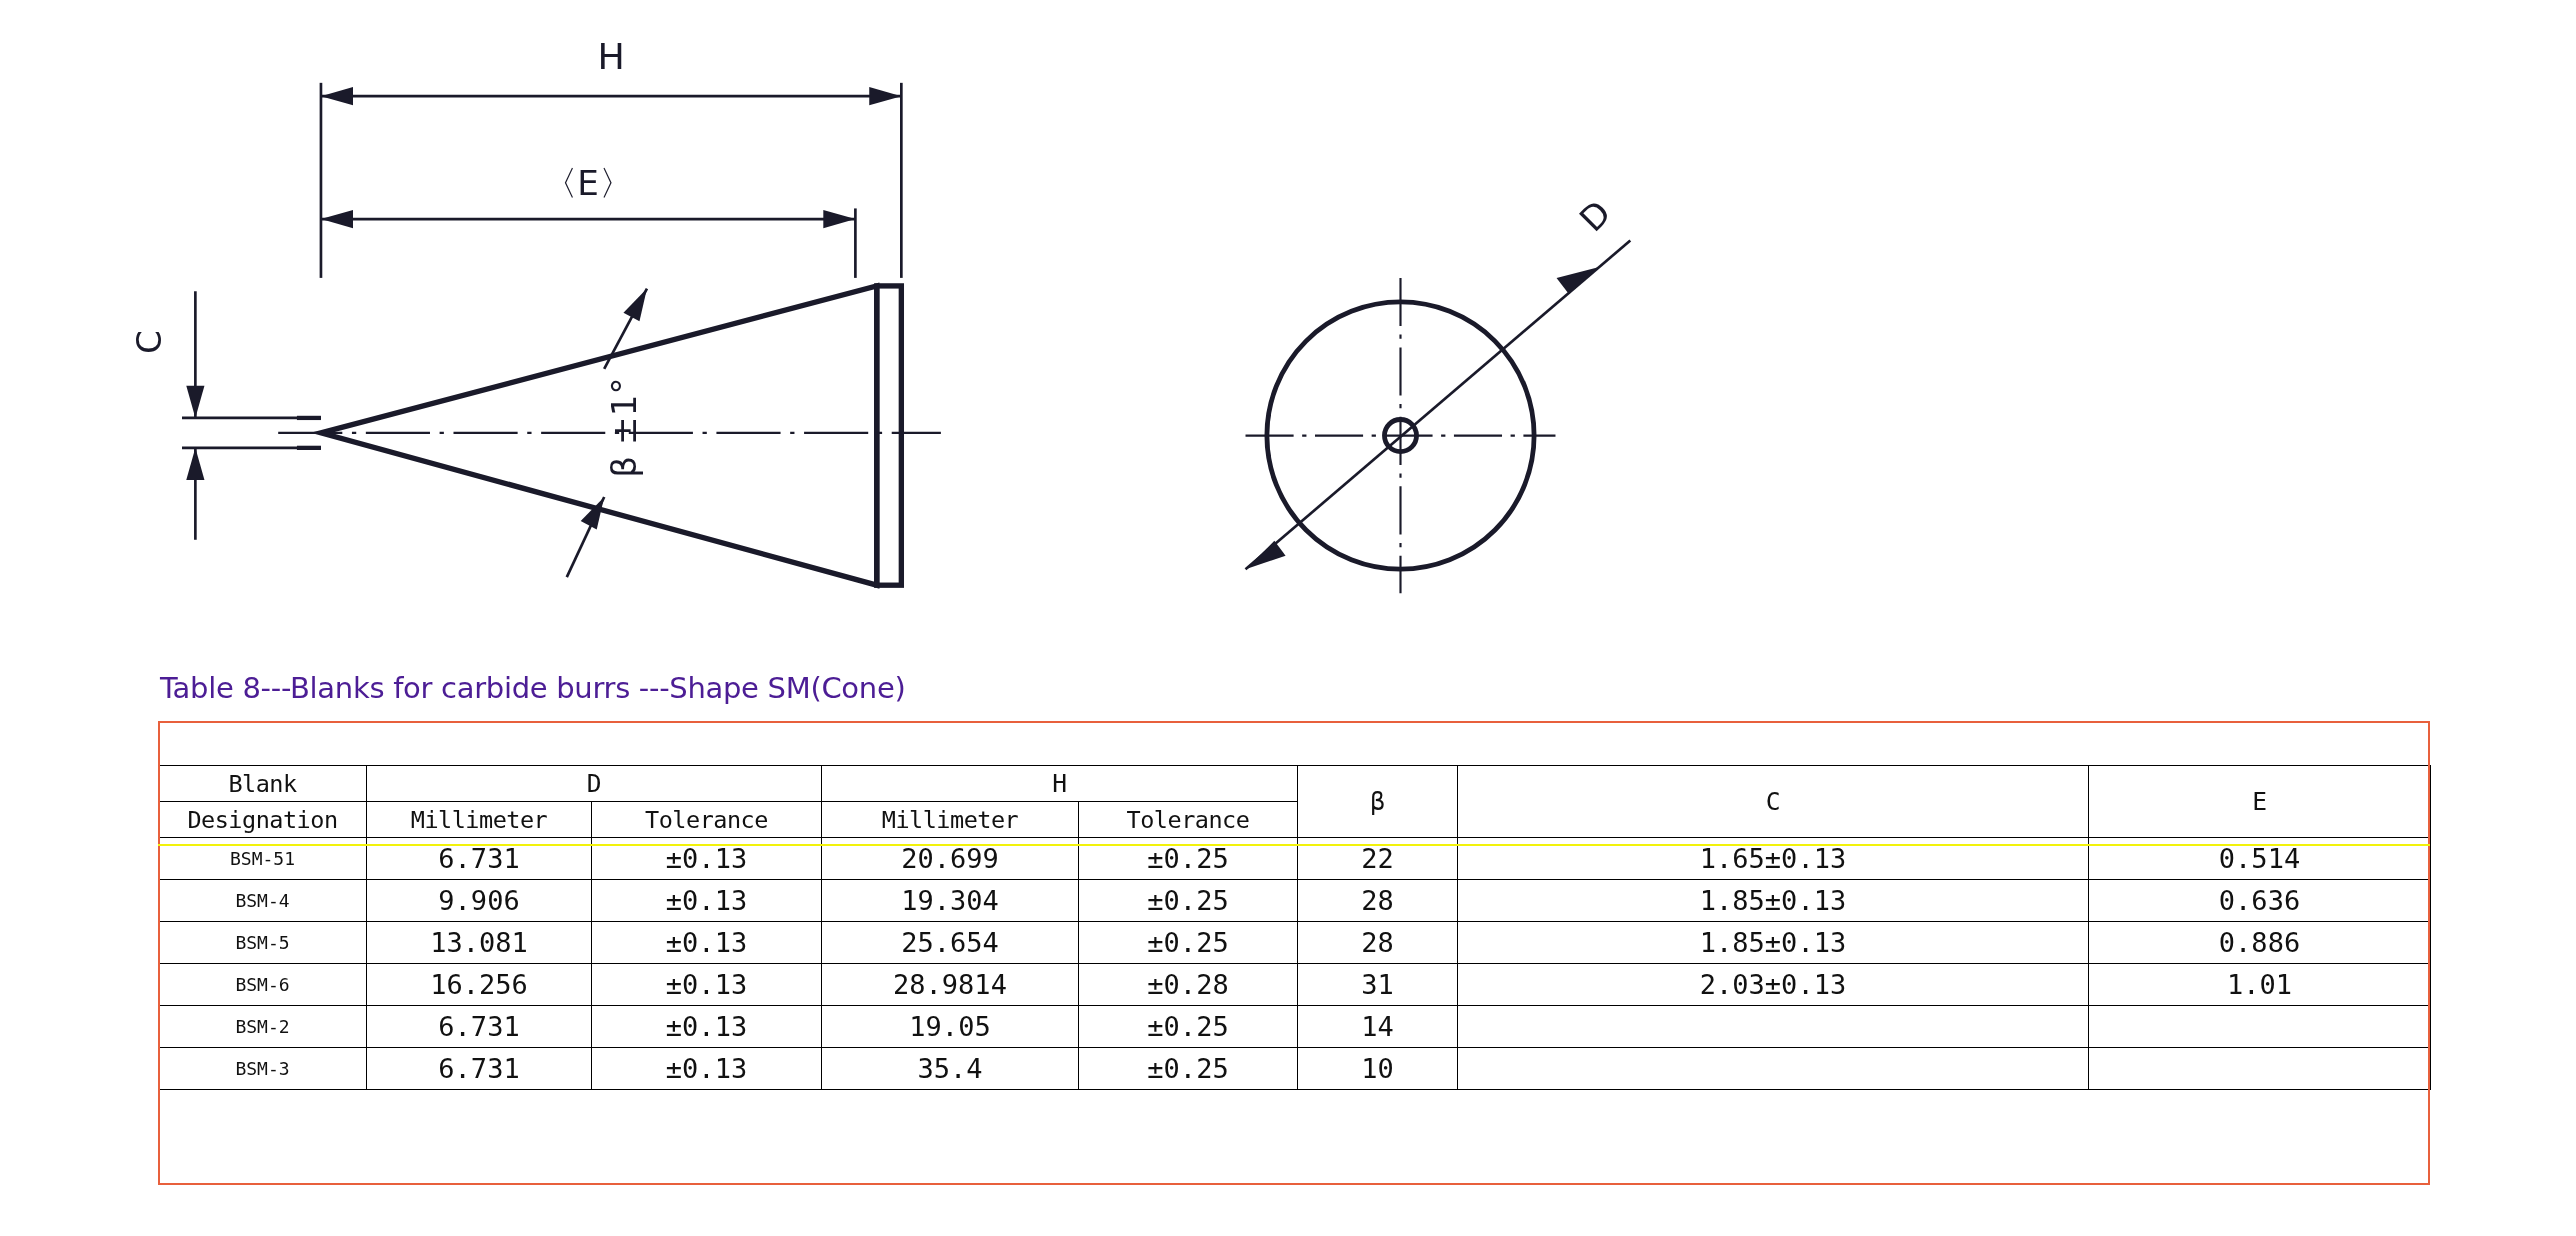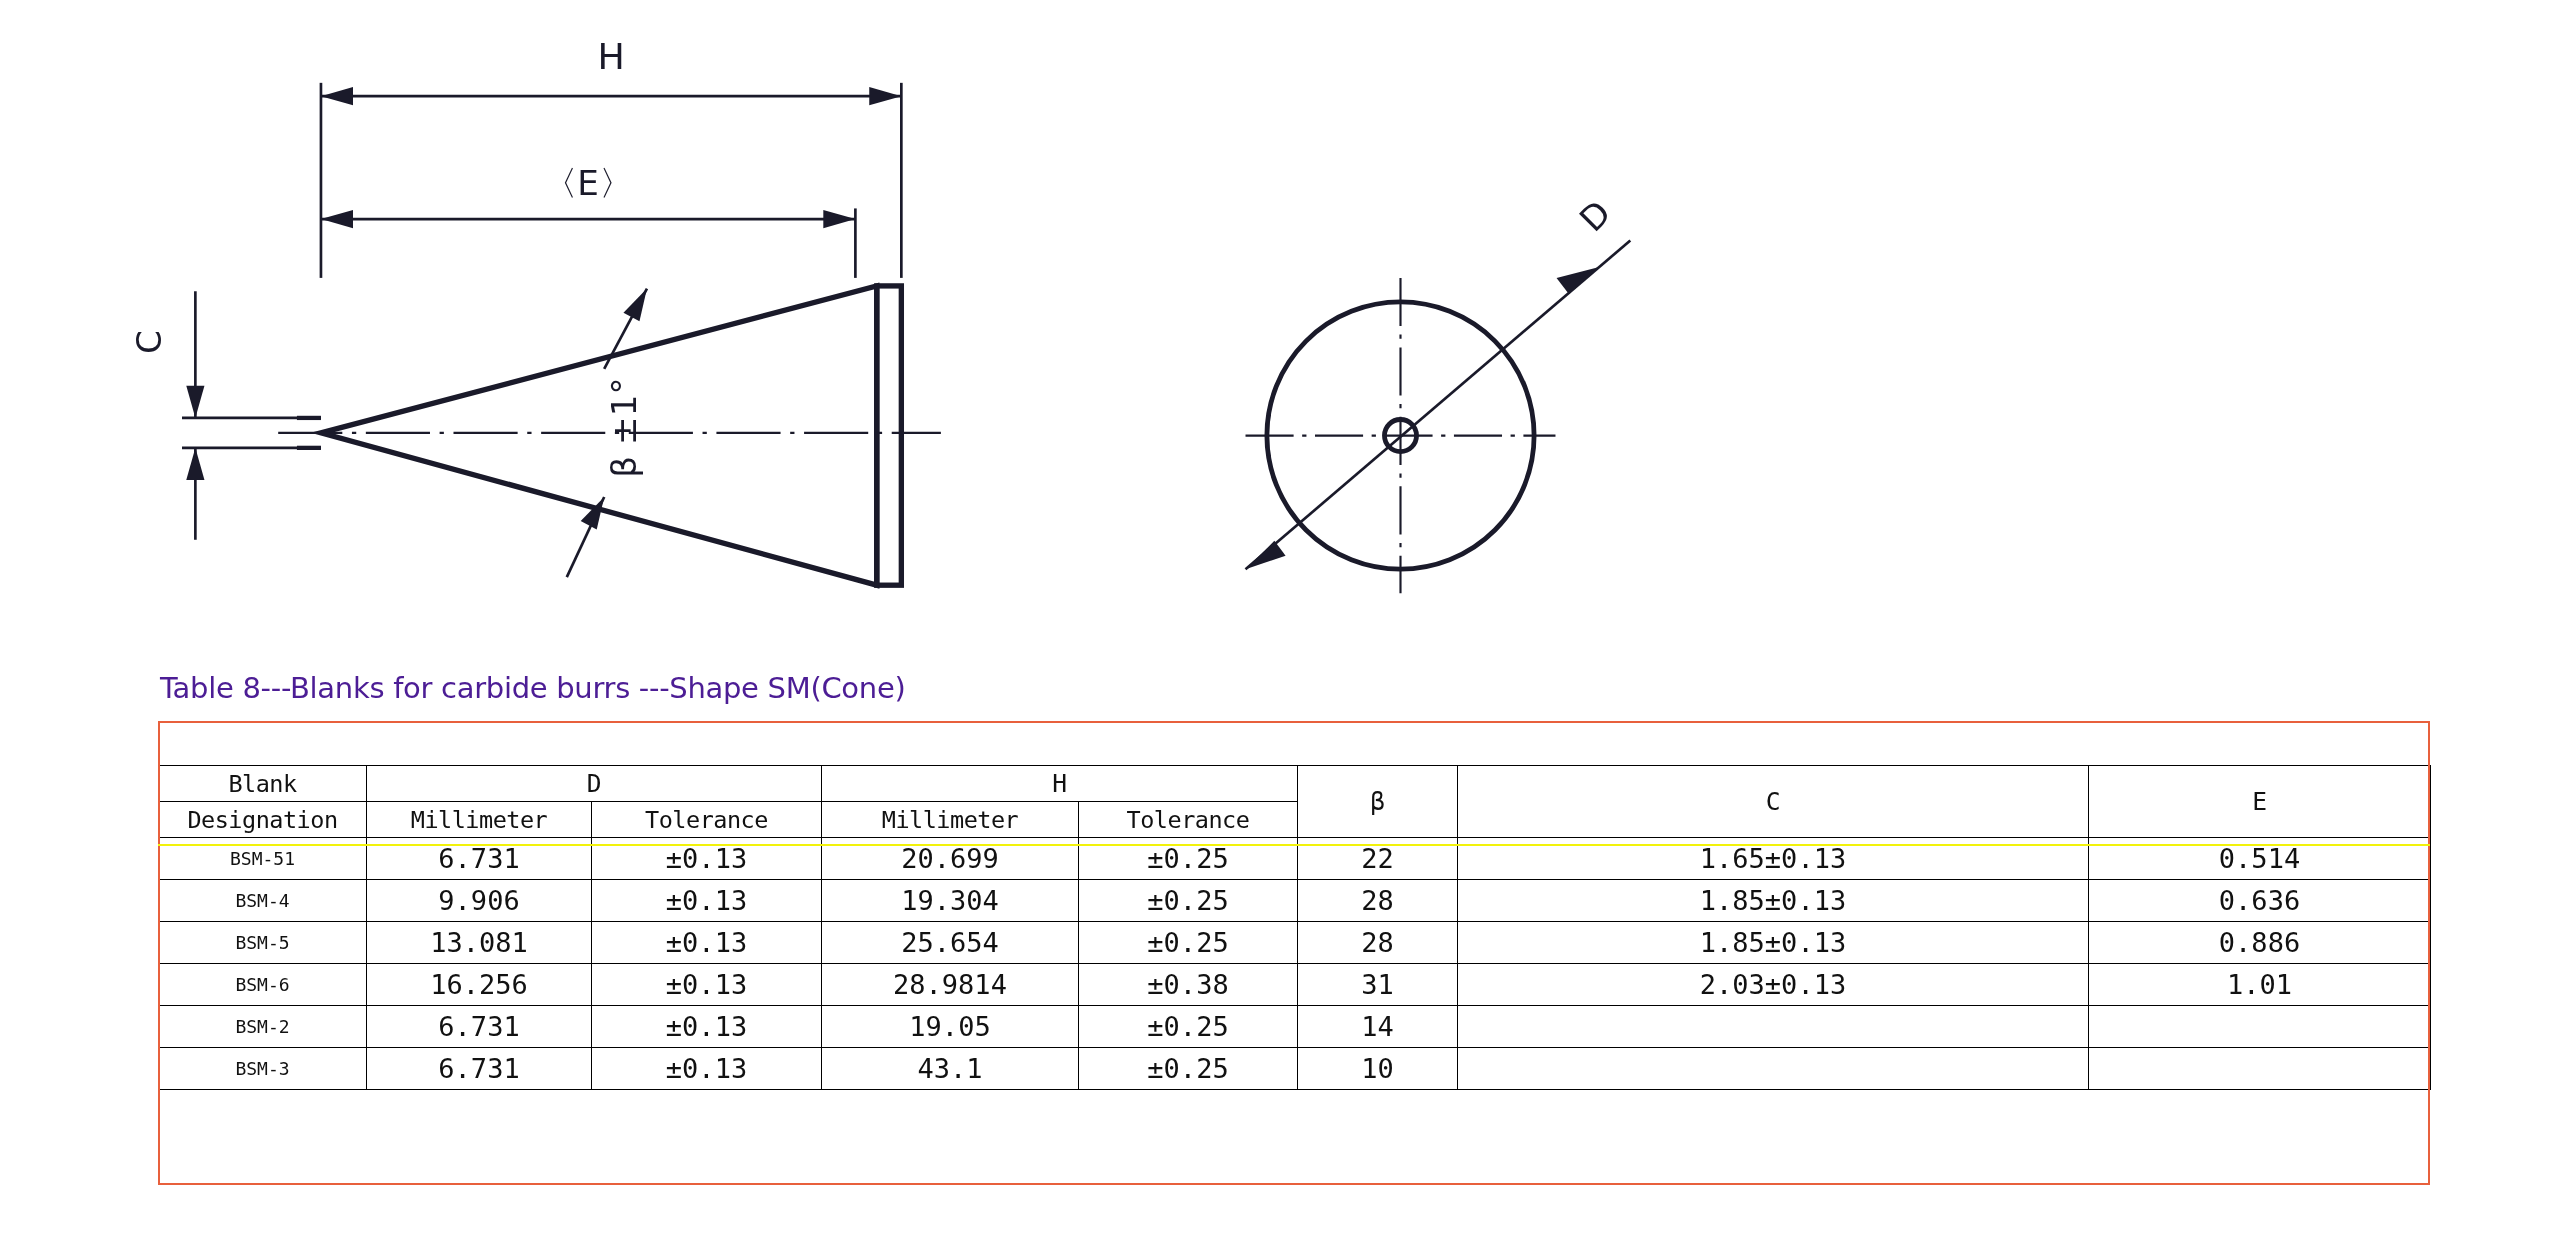--- a/index.html
+++ b/index.html
@@ -250,40 +250,40 @@
         <td class="data">±0.25</td>
         <td class="data">28</td>
         <td class="data">1.85±0.13</td>
         <td class="data">0.886</td>
       </tr>
       <tr>
         <td class="data blank-name">BSM-6</td>
         <td class="data">16.256</td>
         <td class="data">±0.13</td>
         <td class="data">28.9814</td>
-        <td class="data">±0.38</td>
+        <td class="data">±0.28</td>
         <td class="data">31</td>
         <td class="data">2.03±0.13</td>
         <td class="data">1.01</td>
       </tr>
       <tr>
         <td class="data blank-name">BSM-2</td>
         <td class="data">6.731</td>
         <td class="data">±0.13</td>
         <td class="data">19.05</td>
         <td class="data">±0.25</td>
         <td class="data">14</td>
         <td class="data"></td>
         <td class="data"></td>
       </tr>
       <tr>
         <td class="data blank-name">BSM-3</td>
         <td class="data">6.731</td>
         <td class="data">±0.13</td>
-        <td class="data">43.1</td>
+        <td class="data">35.4</td>
         <td class="data">±0.25</td>
         <td class="data">10</td>
         <td class="data"></td>
         <td class="data"></td>
       </tr>
     </tbody>
   </table>
 </div>
 <div class="outer-frame"></div>
 <div class="yellow-rule"></div>

